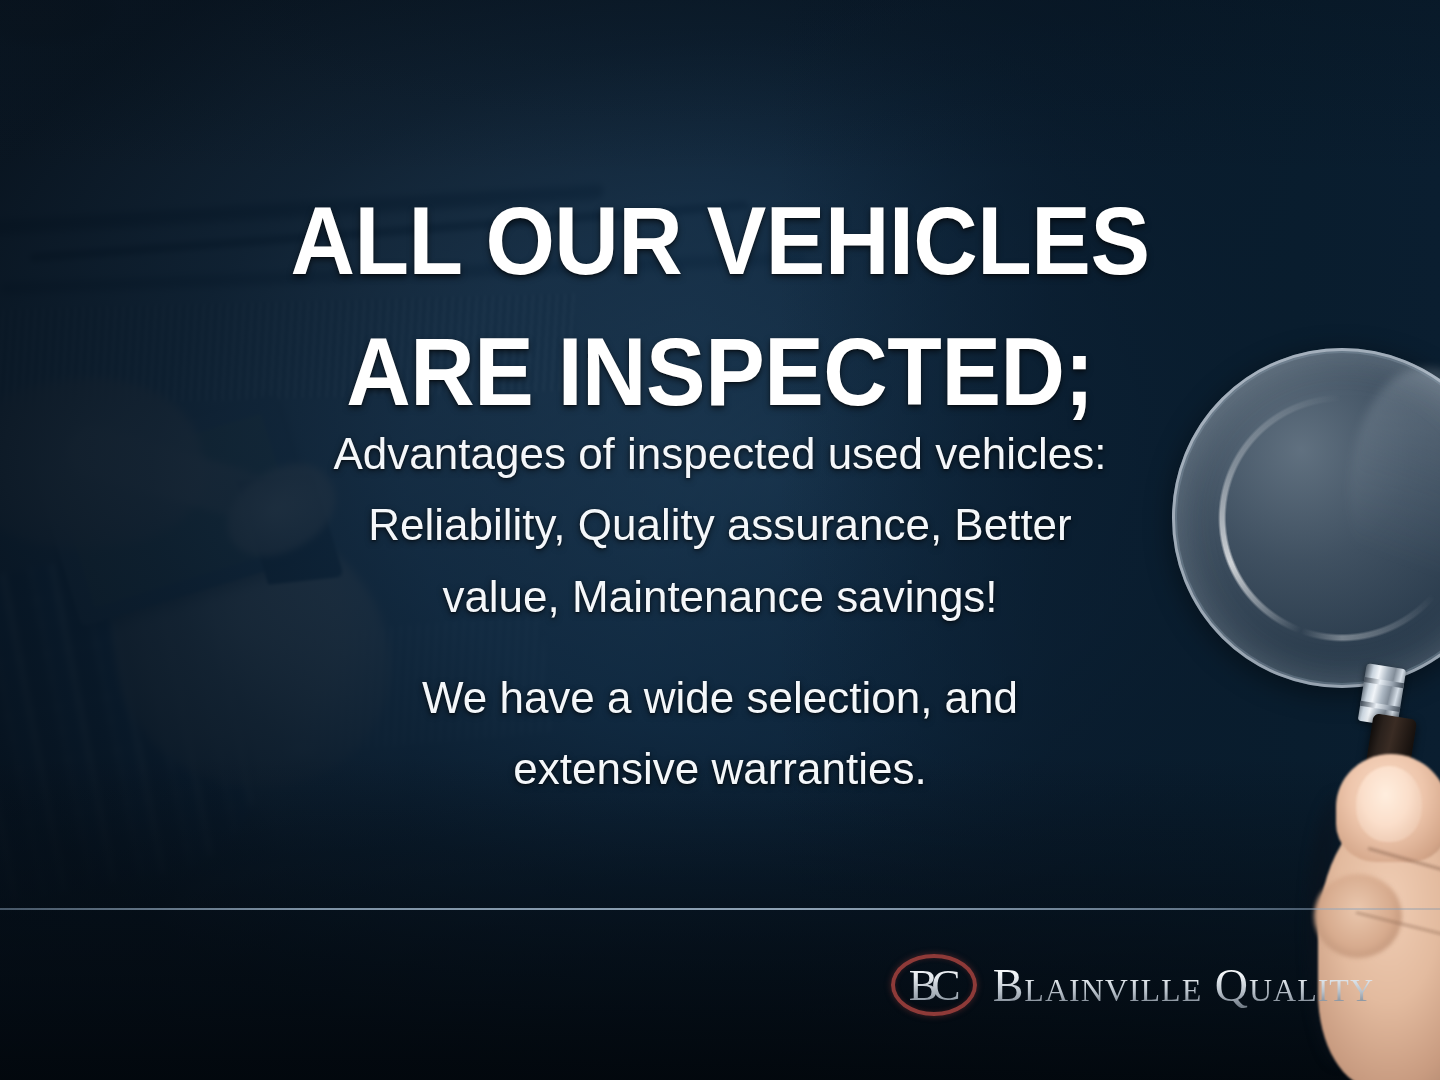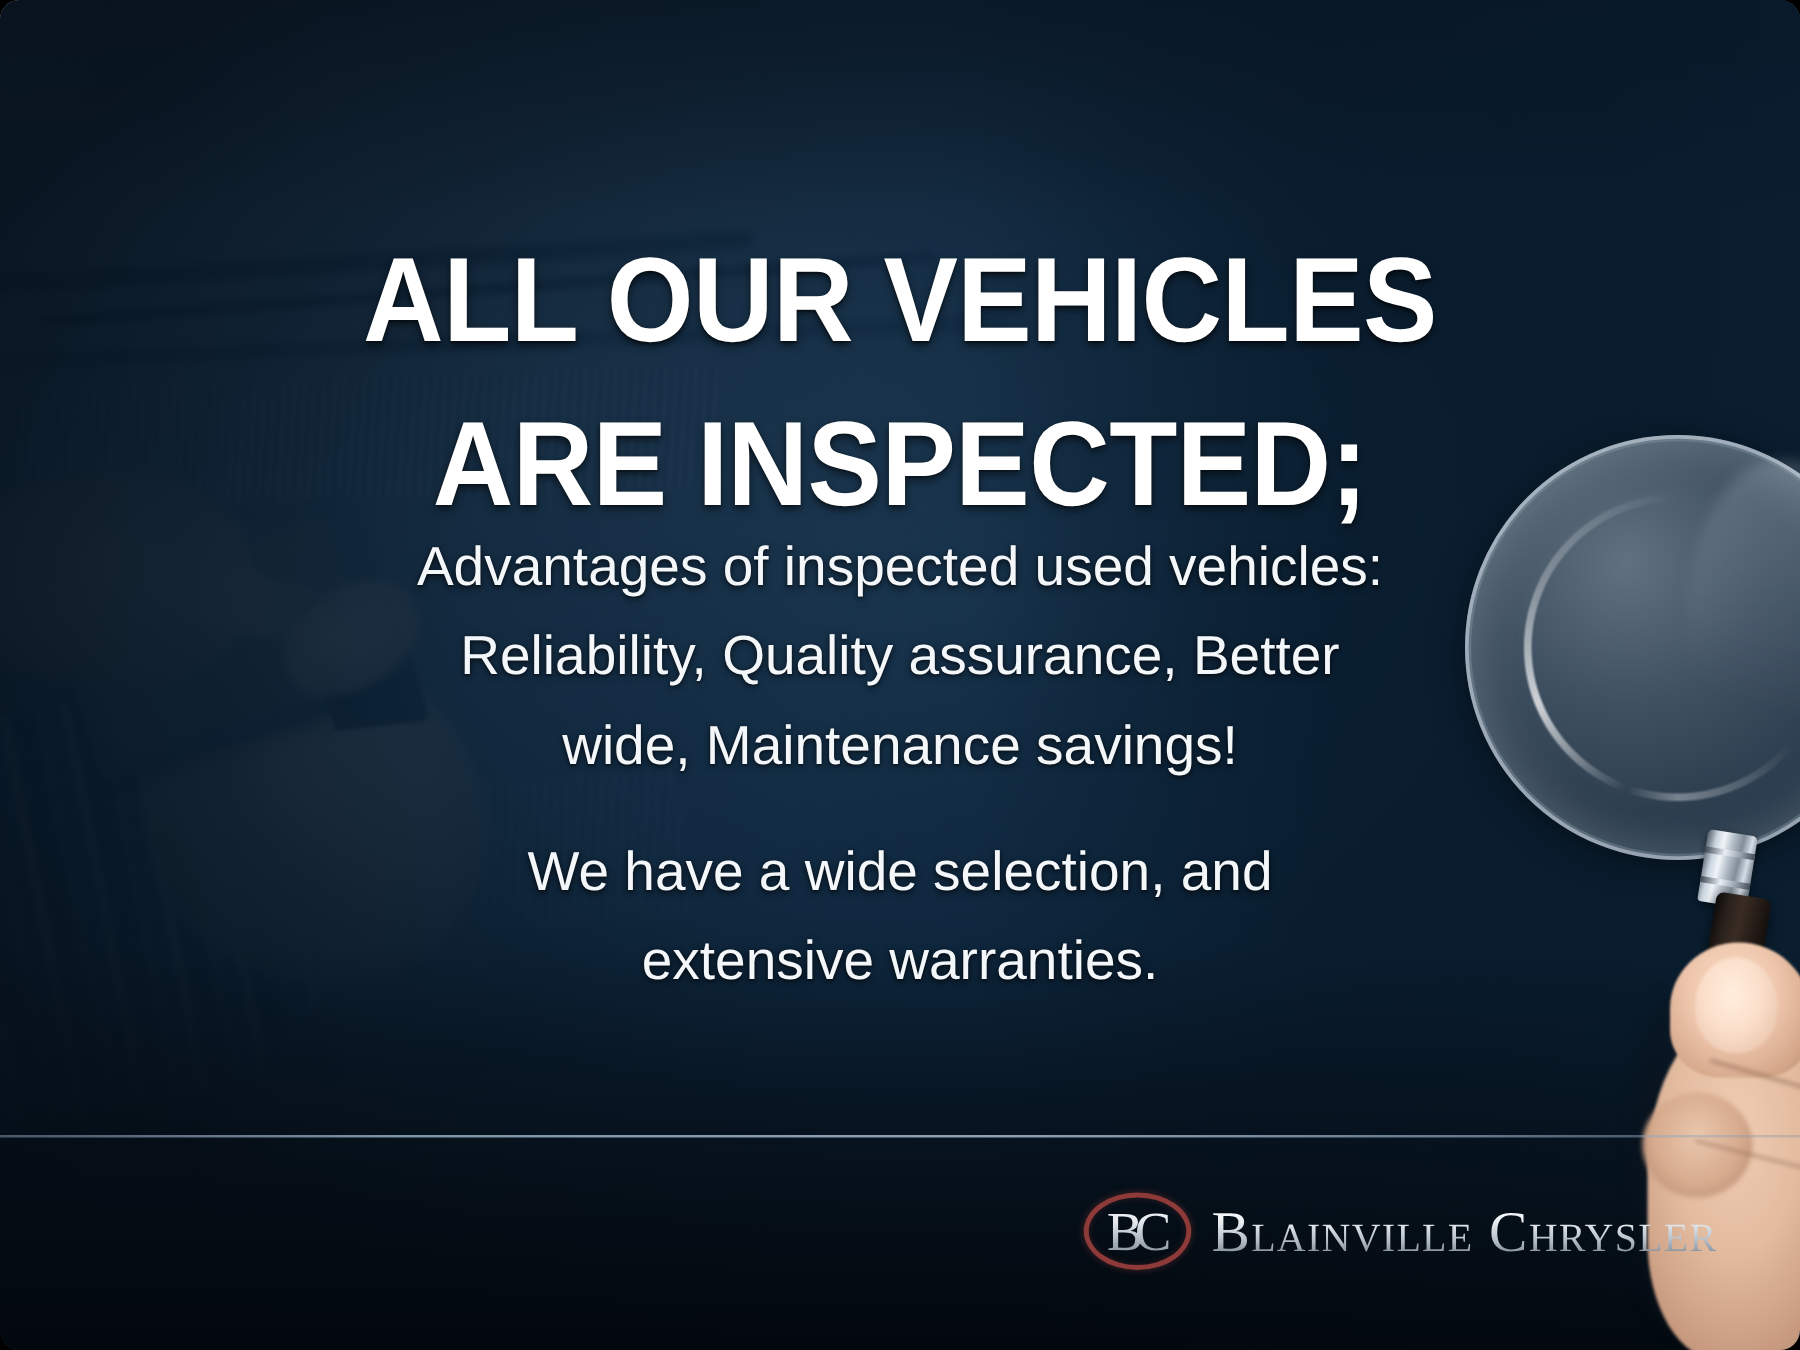--- a/index.html
+++ b/index.html
@@ -11,21 +11,20 @@
   body {
     font-family: "Liberation Sans", sans-serif;
   }
 
   #slide {
     position: relative;
     width: 1440px;
     height: 1080px;
     overflow: hidden;
     background: #0a1a29;
-    border-radius: 16px;
   }
 
   
   .bg-photo {
     position: absolute;
     inset: 0;
     overflow: hidden;
   }
   
   .bg-base {
@@ -574,33 +573,33 @@
   </div>
 
   <div class="content">
 
     <h1 class="headline">ALL OUR VEHICLES
 ARE INSPECTED;</h1>
 
     <div class="body-block para-1">
       <p class="para">Advantages of inspected used vehicles:
 Reliability, Quality assurance, Better
-wide, Maintenance savings!</p>
+value, Maintenance savings!</p>
     </div>
 
     <div class="body-block para-2">
       <p class="para">We have a wide selection, and
 extensive warranties.</p>
     </div>
 
     <div class="divider"></div>
 
 
     <div class="brand-logo">
       <div class="monogram">
         <div class="mono-ring"></div>
         <div class="mono-letters">BC</div>
       </div>
-      <div class="brand-name">Blainville Chrysler</div>
+      <div class="brand-name">Blainville Quality</div>
     </div>
 
   </div>
 </div>
 
 </body></html>

